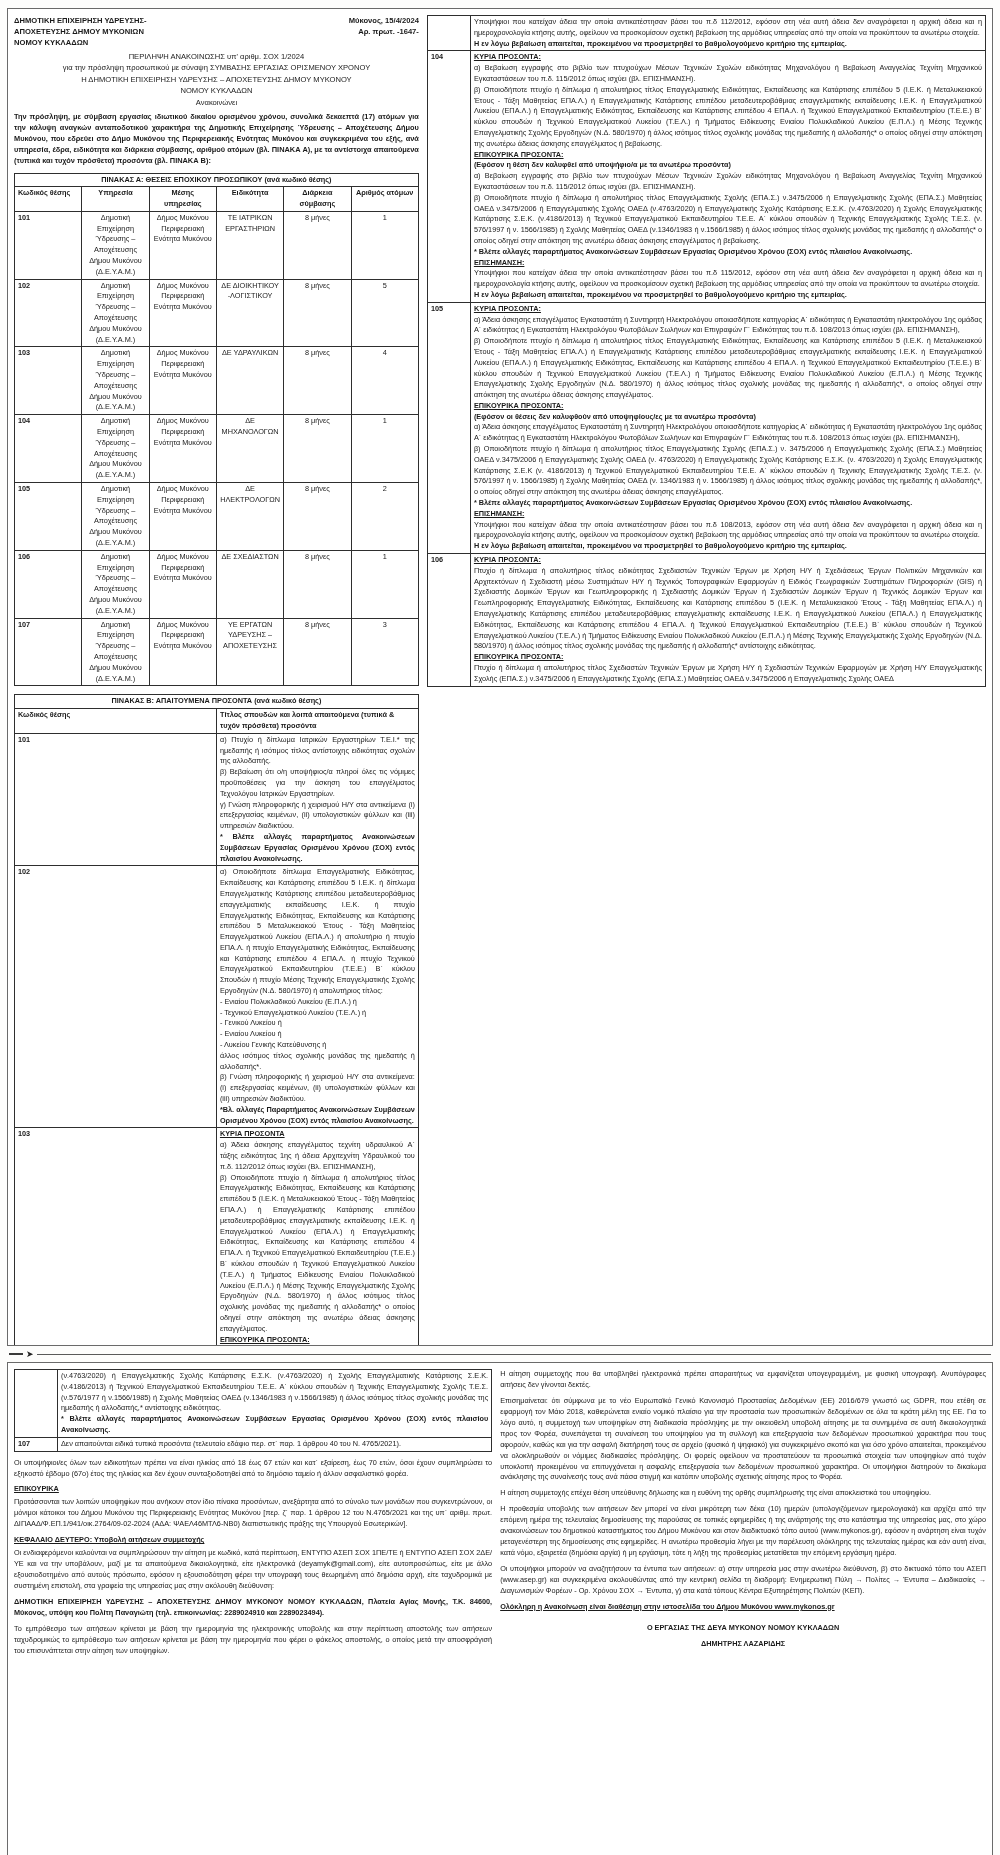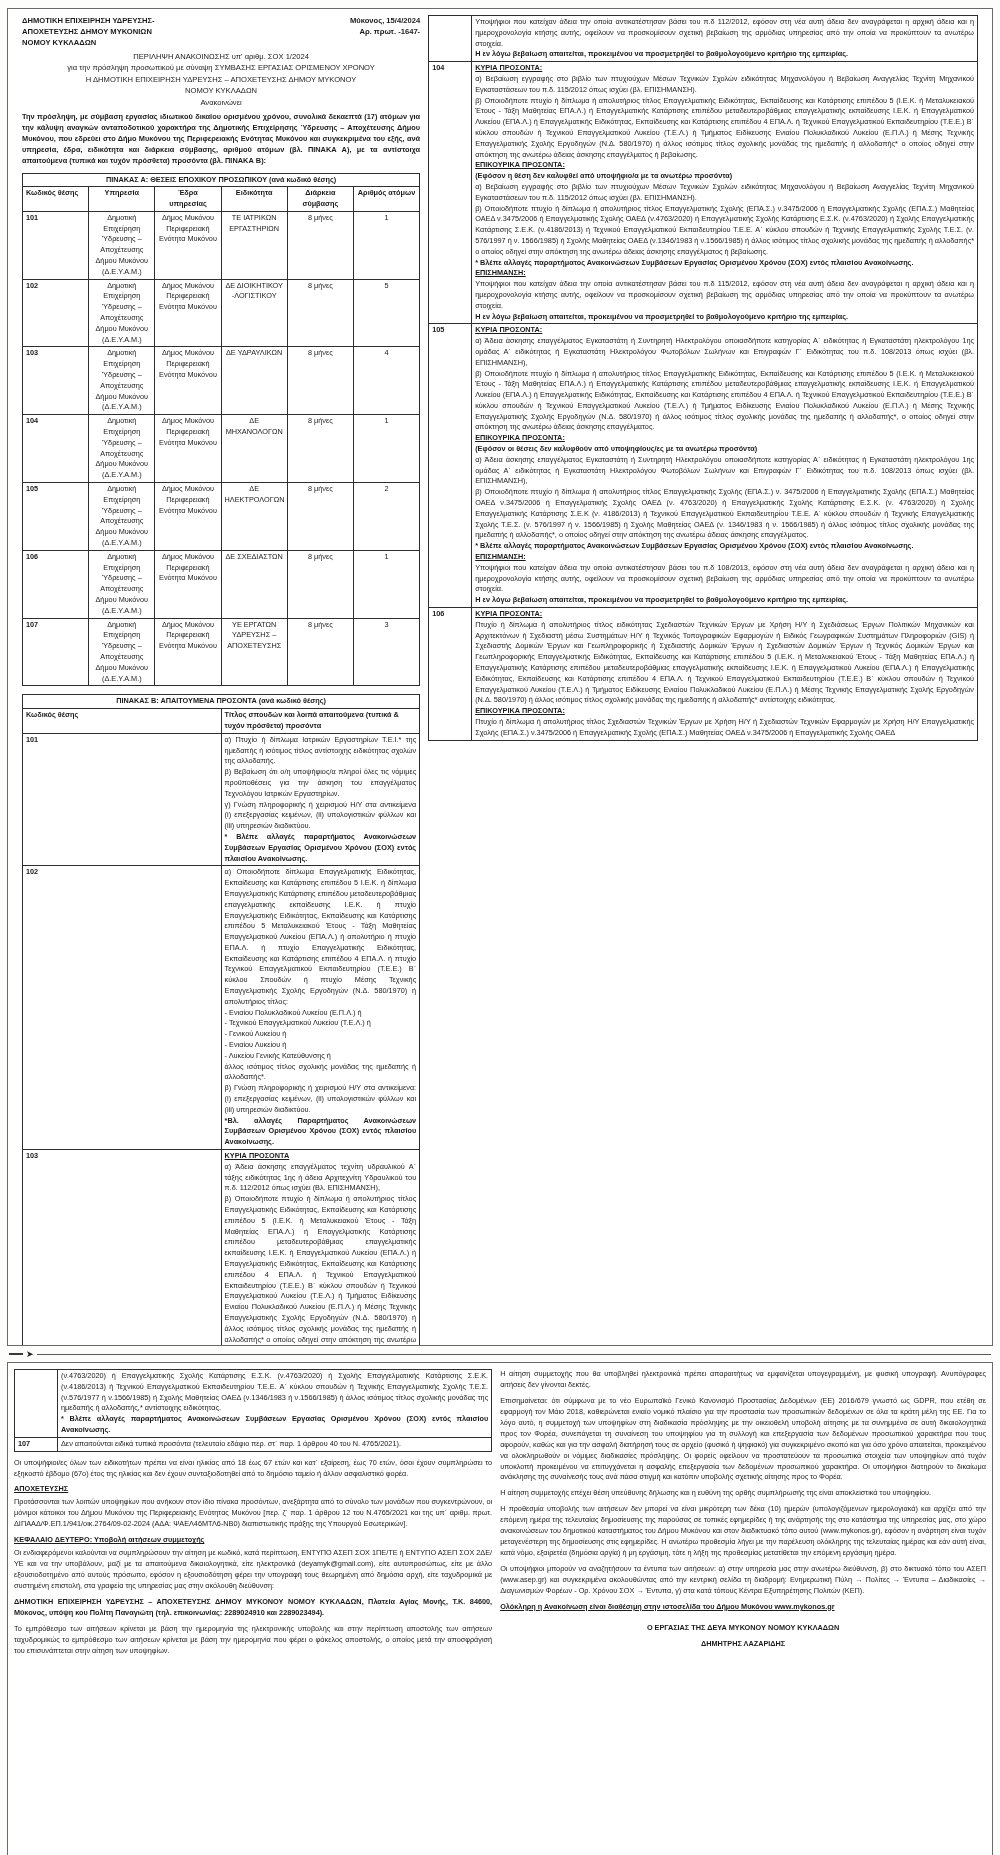--- a/index.html
+++ b/index.html
@@ -1,19 +1,19 @@
 <!DOCTYPE html>
 <html><head>
 <meta charset="utf-8">
 <style>
   html,body{margin:0;padding:0;background:#e9e9e9;}
   .doc{width:1000px;height:1855px;background:#fdfdfc;box-sizing:border-box;padding:8px 7px 6px 7px;
        font-family:"Liberation Sans",sans-serif;color:#1a1a1a;}
   .page{border:1px solid #6a6a6a;background:#ffffff;box-sizing:border-box;overflow:hidden;}
-  .page1{height:1338px;padding:6px 14px;}
+  .page1{height:1338px;padding:6px 6px;}
   .page2{height:591px;padding:6px 6px;}
   .cols{display:flex;gap:8px;height:100%;}
   .colL1{width:42%;}
   .colR1{width:58%;}
   .colL2{width:49.6%;}
   .colR2{width:50.4%;}
   .hdr{display:flex;justify-content:space-between;align-items:flex-start;margin-bottom:3px;}
   .org div{font-weight:bold;font-size:7.6px;line-height:1.45;}
   .meta div{font-weight:bold;font-size:7.6px;line-height:1.45;text-align:right;}
   .titles div{font-weight:normal;font-size:7.6px;line-height:1.5;text-align:center;}
@@ -76,21 +76,21 @@
         <p class="intro">Την πρόσληψη, με σύμβαση εργασίας ιδιωτικού δικαίου ορισμένου χρόνου, συνολικά δεκαεπτά (17) ατόμων για την κάλυψη αναγκών ανταποδοτικού χαρακτήρα της Δημοτικής Επιχείρησης Ύδρευσης – Αποχέτευσης Δήμου Μυκόνου, που εδρεύει στο Δήμο Μυκόνου της Περιφερειακής Ενότητας Μυκόνου και συγκεκριμένα του εξής, ανά υπηρεσία, έδρα, ειδικότητα και διάρκεια σύμβασης, αριθμού ατόμων (βλ. ΠΙΝΑΚΑ Α), με τα αντίστοιχα απαιτούμενα (τυπικά και τυχόν πρόσθετα) προσόντα (βλ. ΠΙΝΑΚΑ Β):</p>
 
         <table class="ta">
           <thead>
             <tr>
                 <th class="tbl-title" colspan="6">ΠΙΝΑΚΑΣ Α: ΘΕΣΕΙΣ ΕΠΟΧΙΚΟΥ ΠΡΟΣΩΠΙΚΟΥ (ανά κωδικό θέσης)</th>
               </tr>
             <tr>
               <th class="c-code">Κωδικός θέσης</th>
               <th style="width:30%">Υπηρεσία</th>
-              <th style="width:22%">Έδρα υπηρεσίας</th>
+              <th style="width:22%">Μέσης υπηρεσίας</th>
               <th style="width:21%">Ειδικότητα</th>
               <th style="width:9%">Διάρκεια σύμβασης</th>
               <th style="width:9%">Αριθμός ατόμων</th>
             </tr>
           </thead>
           <tbody>
               <tr>
                 <td class="c-code">101</td>
                 <td>Δημοτική Επιχείρηση Ύδρευσης – Αποχέτευσης Δήμου Μυκόνου (Δ.Ε.Υ.Α.Μ.)</td>
                 <td>Δήμος Μυκόνου Περιφερειακή Ενότητα Μυκόνου</td>
@@ -275,21 +275,21 @@
               <tr>
                 <td class="code">107</td>
                 <td class="qtext">
                   <div class="p s-n">Δεν απαιτούνται ειδικά τυπικά προσόντα (τελευταίο εδάφιο περ. στ΄ παρ. 1 άρθρου 40 του Ν. 4765/2021).</div>
                 </td>
               </tr>
             </tbody>
         </table>
         <div class="paras" style="margin-top:6px;">
             <div class="p s-n">Οι υποψήφιοι/ες όλων των ειδικοτήτων πρέπει να είναι ηλικίας από 18 έως 67 ετών και κατ΄ εξαίρεση, έως 70 ετών, όσοι έχουν συμπληρώσει το εξηκοστό έβδομο (67ο) έτος της ηλικίας και δεν έχουν συνταξιοδοτηθεί από το δημόσιο ταμείο ή άλλον ασφαλιστικό φορέα.</div>
-            <div class="p s-hu">ΑΠΟΧΕΤΕΥΣΗΣ</div>
+            <div class="p s-hu">ΕΠΙΚΟΥΡΙΚΑ</div>
             <div class="p s-n">Προτάσσονται των λοιπών υποψηφίων που ανήκουν στον ίδιο πίνακα προσόντων, ανεξάρτητα από το σύνολο των μονάδων που συγκεντρώνουν, οι μόνιμοι κάτοικοι του Δήμου Μυκόνου της Περιφερειακής Ενότητας Μυκόνου [περ. ζ΄ παρ. 1 άρθρου 12 του Ν.4765/2021 και της υπ΄ αριθμ. πρωτ. ΔΙΠΑΑΔ/Φ.ΕΠ.1/941/οικ.2764/09-02-2024 (ΑΔΑ: ΨΑΕΛ46ΜΤΛ6-ΝΒ0) διαπιστωτικής πράξης της Υπουργού Εσωτερικών].</div>
             <div class="p s-hu">ΚΕΦΑΛΑΙΟ ΔΕΥΤΕΡΟ: Υποβολή αιτήσεων συμμετοχής</div>
             <div class="p s-n">Οι ενδιαφερόμενοι καλούνται να συμπληρώσουν την αίτηση με κωδικό, κατά περίπτωση, ΕΝΤΥΠΟ ΑΣΕΠ ΣΟΧ 1ΠΕ/ΤΕ ή ΕΝΤΥΠΟ ΑΣΕΠ ΣΟΧ 2ΔΕ/ΥΕ και να την υποβάλουν, μαζί με τα απαιτούμενα δικαιολογητικά, είτε ηλεκτρονικά (deyamyk@gmail.com), είτε αυτοπροσώπως, είτε με άλλο εξουσιοδοτημένο από αυτούς πρόσωπο, εφόσον η εξουσιοδότηση φέρει την υπογραφή τους θεωρημένη από δημόσια αρχή, είτε ταχυδρομικά με συστημένη επιστολή, στα γραφεία της υπηρεσίας μας στην ακόλουθη διεύθυνση:</div>
             <div class="p s-b">ΔΗΜΟΤΙΚΗ ΕΠΙΧΕΙΡΗΣΗ ΥΔΡΕΥΣΗΣ – ΑΠΟΧΕΤΕΥΣΗΣ ΔΗΜΟΥ ΜΥΚΟΝΟΥ ΝΟΜΟΥ ΚΥΚΛΑΔΩΝ, Πλατεία Αγίας Μονής, Τ.Κ. 84600, Μύκονος, υπόψη κου Πολίτη Παναγιώτη (τηλ. επικοινωνίας: 2289024910 και 2289023494).</div>
             <div class="p s-n">Το εμπρόθεσμο των αιτήσεων κρίνεται με βάση την ημερομηνία της ηλεκτρονικής υποβολής και στην περίπτωση αποστολής των αιτήσεων ταχυδρομικώς το εμπρόθεσμο των αιτήσεων κρίνεται με βάση την ημερομηνία που φέρει ο φάκελος αποστολής, ο οποίος μετά την αποσφράγισή του επισυνάπτεται στην αίτηση των υποψηφίων.</div>
           </div>
       </div>
       <div class="colR2">
         <div class="paras">
             <div class="p s-n">Η αίτηση συμμετοχής που θα υποβληθεί ηλεκτρονικά πρέπει απαραιτήτως να εμφανίζεται υπογεγραμμένη, με φυσική υπογραφή. Ανυπόγραφες αιτήσεις δεν γίνονται δεκτές.</div>

